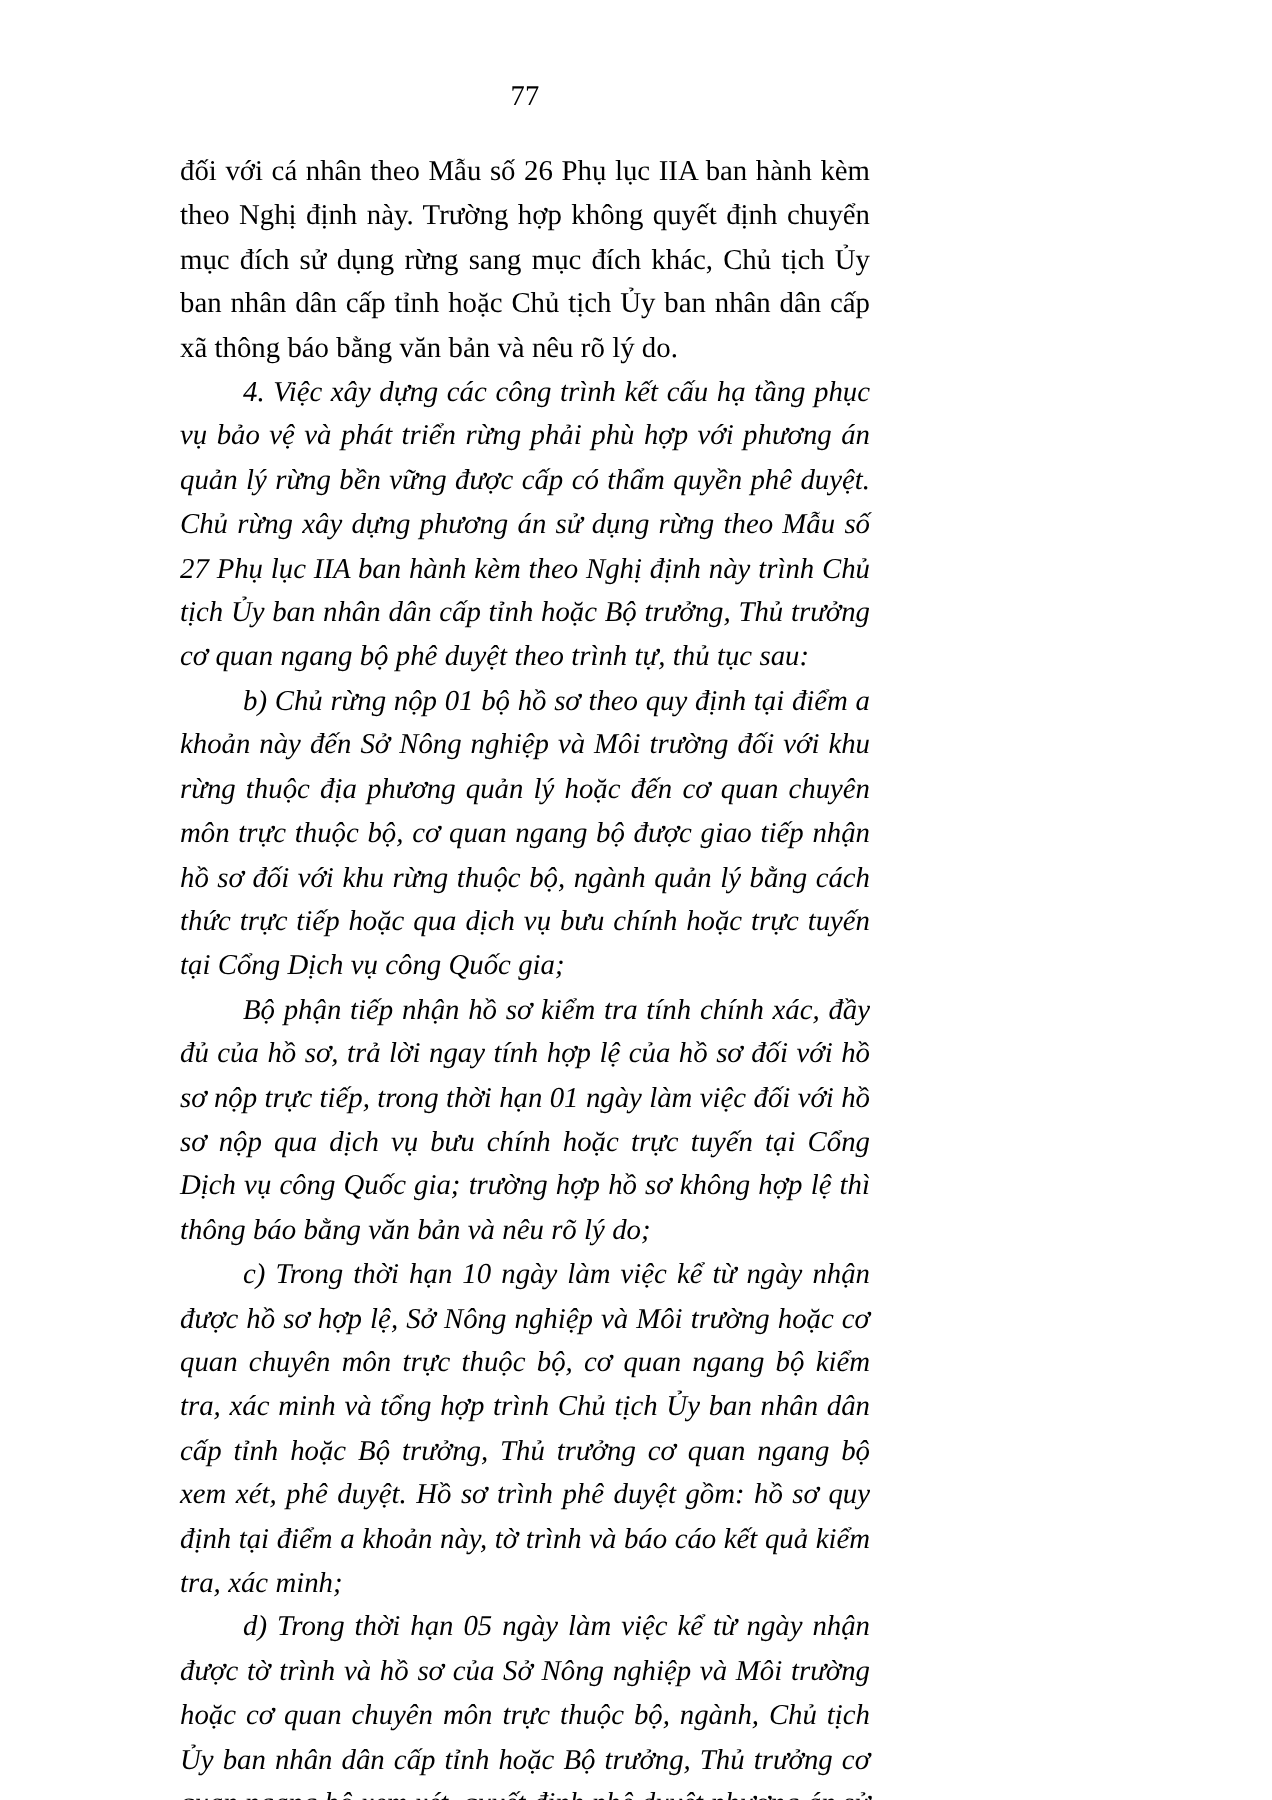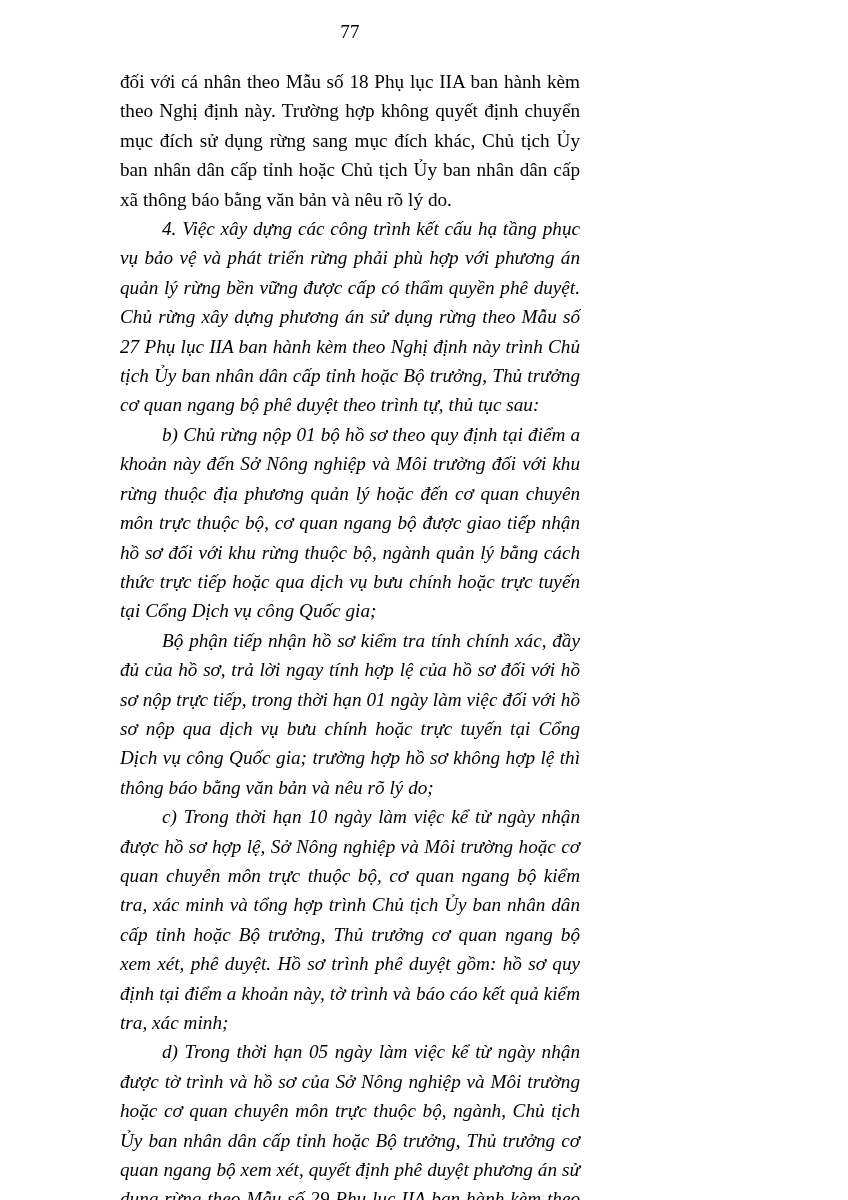--- a/index.html
+++ b/index.html
@@ -11,21 +11,21 @@
     width: 848px;
     height: 1200px;
     font-family: "Liberation Serif", "DejaVu Serif", serif;
     color: #000000;
   }
   .page {
     position: relative;
     width: 684px;
     height: 1200px;
     box-sizing: border-box;
-    padding: 19px 104px 40px 120px;
+    padding: 52px 104px 40px 120px;
     background: #ffffff;
     border-radius: 22px;
   }
   .page-number {
     text-align: center;
     font-size: 19px;
     line-height: 26px;
     margin: 0 0 22px 0;
     letter-spacing: 0.2px;
   }
@@ -47,21 +47,21 @@
   }
 </style>
 </head>
 <body>
 
 <div class="page">
 
   <div class="page-number">77</div>
 
   <div class="body-text">
-    <p class="noindent">đối với cá nhân theo Mẫu số 18 Phụ lục IIA ban hành kèm theo Nghị định này. Trường hợp không quyết định chuyển mục đích sử dụng rừng sang mục đích khác, Chủ tịch Ủy ban nhân dân cấp tỉnh hoặc Chủ tịch Ủy ban nhân dân cấp xã thông báo bằng văn bản và nêu rõ lý do.</p>
+    <p class="noindent">đối với cá nhân theo Mẫu số 26 Phụ lục IIA ban hành kèm theo Nghị định này. Trường hợp không quyết định chuyển mục đích sử dụng rừng sang mục đích khác, Chủ tịch Ủy ban nhân dân cấp tỉnh hoặc Chủ tịch Ủy ban nhân dân cấp xã thông báo bằng văn bản và nêu rõ lý do.</p>
     <p class="indent">4. Việc xây dựng các công trình kết cấu hạ tầng phục vụ bảo vệ và phát triển rừng phải phù hợp với phương án quản lý rừng bền vững được cấp có thẩm quyền phê duyệt. Chủ rừng xây dựng phương án sử dụng rừng theo Mẫu số 27 Phụ lục IIA ban hành kèm theo Nghị định này trình Chủ tịch Ủy ban nhân dân cấp tỉnh hoặc Bộ trưởng, Thủ trưởng cơ quan ngang bộ phê duyệt theo trình tự, thủ tục sau:</p>
     <p class="indent">b) Chủ rừng nộp 01 bộ hồ sơ theo quy định tại điểm a khoản này đến Sở Nông nghiệp và Môi trường đối với khu rừng thuộc địa phương quản lý hoặc đến cơ quan chuyên môn trực thuộc bộ, cơ quan ngang bộ được giao tiếp nhận hồ sơ đối với khu rừng thuộc bộ, ngành quản lý bằng cách thức trực tiếp hoặc qua dịch vụ bưu chính hoặc trực tuyến tại Cổng Dịch vụ công Quốc gia;</p>
     <p class="indent">Bộ phận tiếp nhận hồ sơ kiểm tra tính chính xác, đầy đủ của hồ sơ, trả lời ngay tính hợp lệ của hồ sơ đối với hồ sơ nộp trực tiếp, trong thời hạn 01 ngày làm việc đối với hồ sơ nộp qua dịch vụ bưu chính hoặc trực tuyến tại Cổng Dịch vụ công Quốc gia; trường hợp hồ sơ không hợp lệ thì thông báo bằng văn bản và nêu rõ lý do;</p>
     <p class="indent">c) Trong thời hạn 10 ngày làm việc kể từ ngày nhận được hồ sơ hợp lệ, Sở Nông nghiệp và Môi trường hoặc cơ quan chuyên môn trực thuộc bộ, cơ quan ngang bộ kiểm tra, xác minh và tổng hợp trình Chủ tịch Ủy ban nhân dân cấp tỉnh hoặc Bộ trưởng, Thủ trưởng cơ quan ngang bộ xem xét, phê duyệt. Hồ sơ trình phê duyệt gồm: hồ sơ quy định tại điểm a khoản này, tờ trình và báo cáo kết quả kiểm tra, xác minh;</p>
     <p class="indent">d) Trong thời hạn 05 ngày làm việc kể từ ngày nhận được tờ trình và hồ sơ của Sở Nông nghiệp và Môi trường hoặc cơ quan chuyên môn trực thuộc bộ, ngành, Chủ tịch Ủy ban nhân dân cấp tỉnh hoặc Bộ trưởng, Thủ trưởng cơ quan ngang bộ xem xét, quyết định phê duyệt phương án sử dụng rừng theo Mẫu số 29 Phụ lục IIA ban hành kèm theo Nghị định này. Trường hợp không phê duyệt, Chủ tịch Ủy ban nhân dân cấp tỉnh hoặc Bộ trưởng, Thủ trưởng cơ quan ngang bộ thông báo bằng văn bản và nêu rõ lý do.</p>
     <p class="indent">5. Đối với diện tích rừng đã được cấp có thẩm quyền quyết định chủ trương chuyển mục đích sử dụng rừng sang mục đích khác hoặc quyết định chuyển mục đích sử dụng rừng sang mục đích khác để thực hiện dự án nhưng dự án không có nhu cầu sử dụng hoặc sử dụng một phần diện tích rừng đã được quyết định chủ trương hoặc quyết định chuyển mục đích sử dụng rừng sang mục đích khác thì Chủ tịch Ủy ban nhân dân cấp tỉnh hoặc Chủ tịch Ủy ban nhân dân cấp xã có</p>
   </div>
 
 </div>
 

